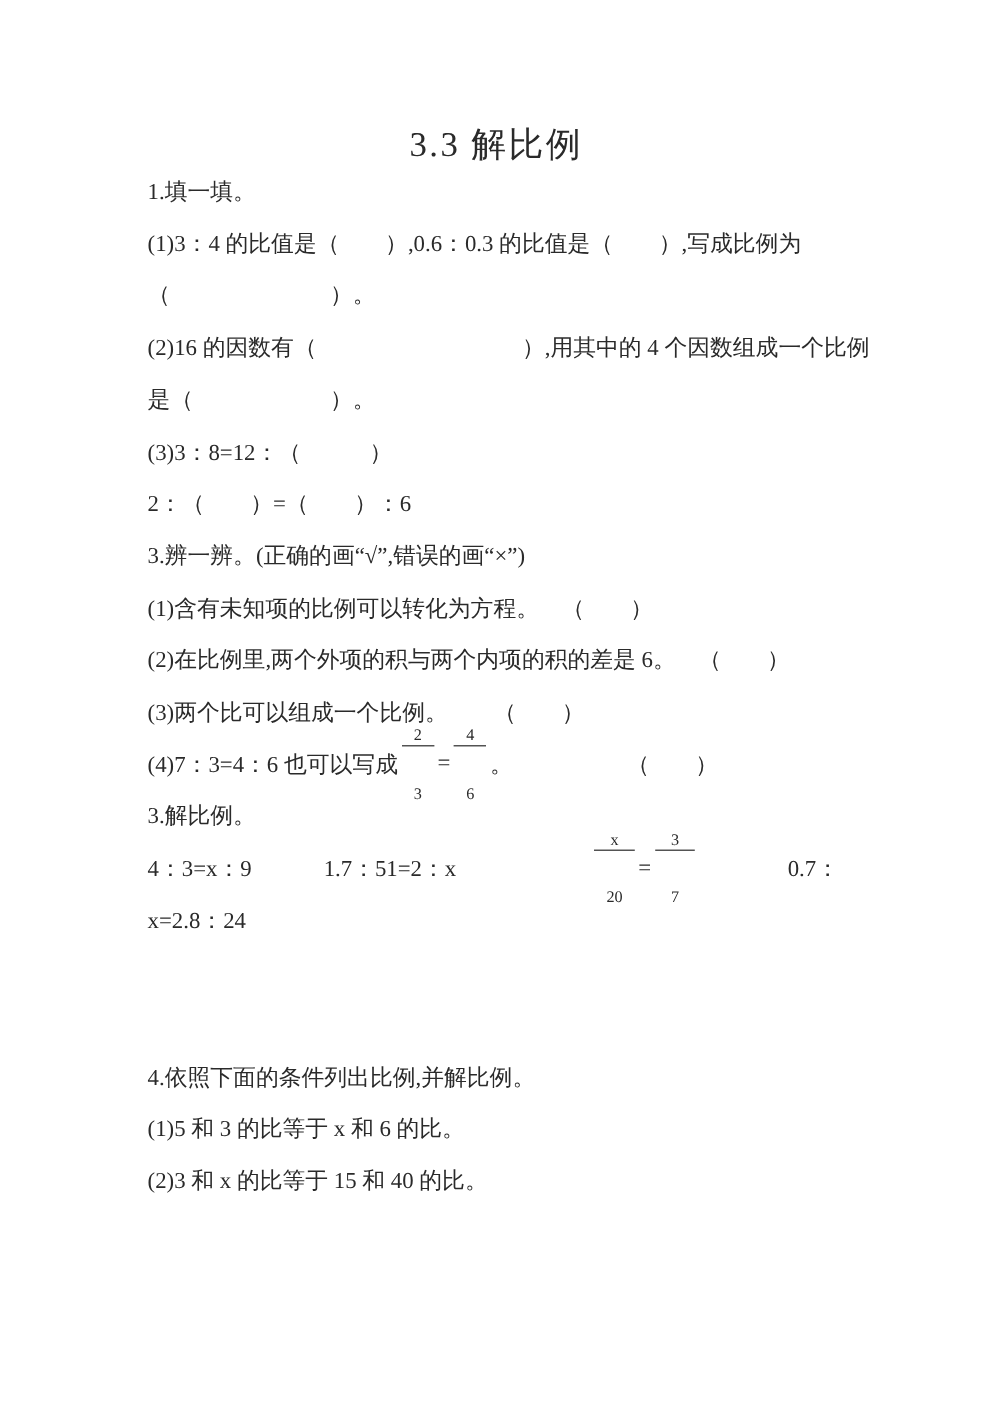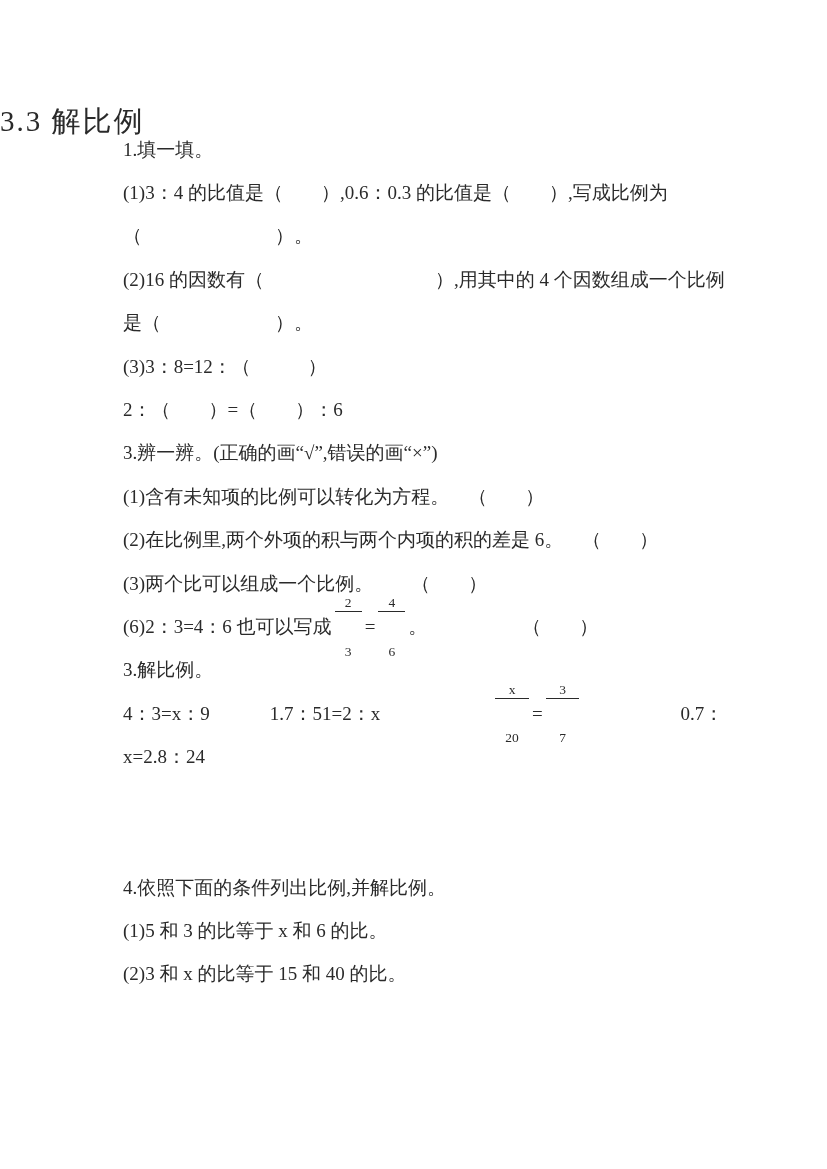--- a/index.html
+++ b/index.html
@@ -16,29 +16,29 @@
     font-family: "Liberation Serif", "DejaVu Serif", serif;
     overflow: hidden;
   }
   .doc-title {
     position: absolute;
     top: 98px;
     left: 0;
     right: 0;
     height: 46px;
     line-height: 46px;
-    text-align: left;
+    text-align: center;
     font-size: 29px;
     letter-spacing: 2px;
     white-space: pre;
   }
   .content {
     position: absolute;
     left: 123px;
-    top: 128px;
+    top: 138px;
     width: 600px;
   }
   .line {
     height: 43.4px;
     display: flex;
     align-items: center;
     font-size: 19px;
     white-space: pre;
   }
   .line span { white-space: pre; }
@@ -58,21 +58,21 @@
   .frac .den {
     display: block;
     padding-top: 1px;
   }
   .fracpair {
     display: inline-flex;
     align-items: center;
   }
   .ml-eq2   { margin-left: 60px; text-align: center; }
   .ml-fracs { margin-left: 112px; }
-  .ml-eq4   { margin-left: 98px; }
+  .ml-eq4   { margin-left: 74px; }
   .ml-ans4  { margin-left: 95px; }
 </style>
 </head>
 <body>
 
 <div class="page">
 
   <div class="doc-title">3.3 解比例</div>
 
   <div class="content">
@@ -84,21 +84,21 @@
     <div class="line">是（　　　　　　）。</div>
     <div class="line">(3)3：8=12：（　　　）</div>
     <div class="line">2：（　　）=（　　）：6</div>
 
     <div class="line">3.辨一辨。(正确的画“√”,错误的画“×”)</div>
     <div class="line">(1)含有未知项的比例可以转化为方程。　（　　）</div>
     <div class="line">(2)在比例里,两个外项的积与两个内项的积的差是 6。　（　　）</div>
     <div class="line">(3)两个比可以组成一个比例。　　（　　）</div>
 
     <div class="line">
-      <span>(6)2：3=4：6 也可以写成</span>
+      <span>(4)7：3=4：6 也可以写成</span>
       <span class="frac">
         <span class="num">2</span>
         <span class="den">3</span>
       </span>
       <span>=</span>
       <span class="frac">
         <span class="num">4</span>
         <span class="den">6</span>
       </span>
       <span>。</span>

